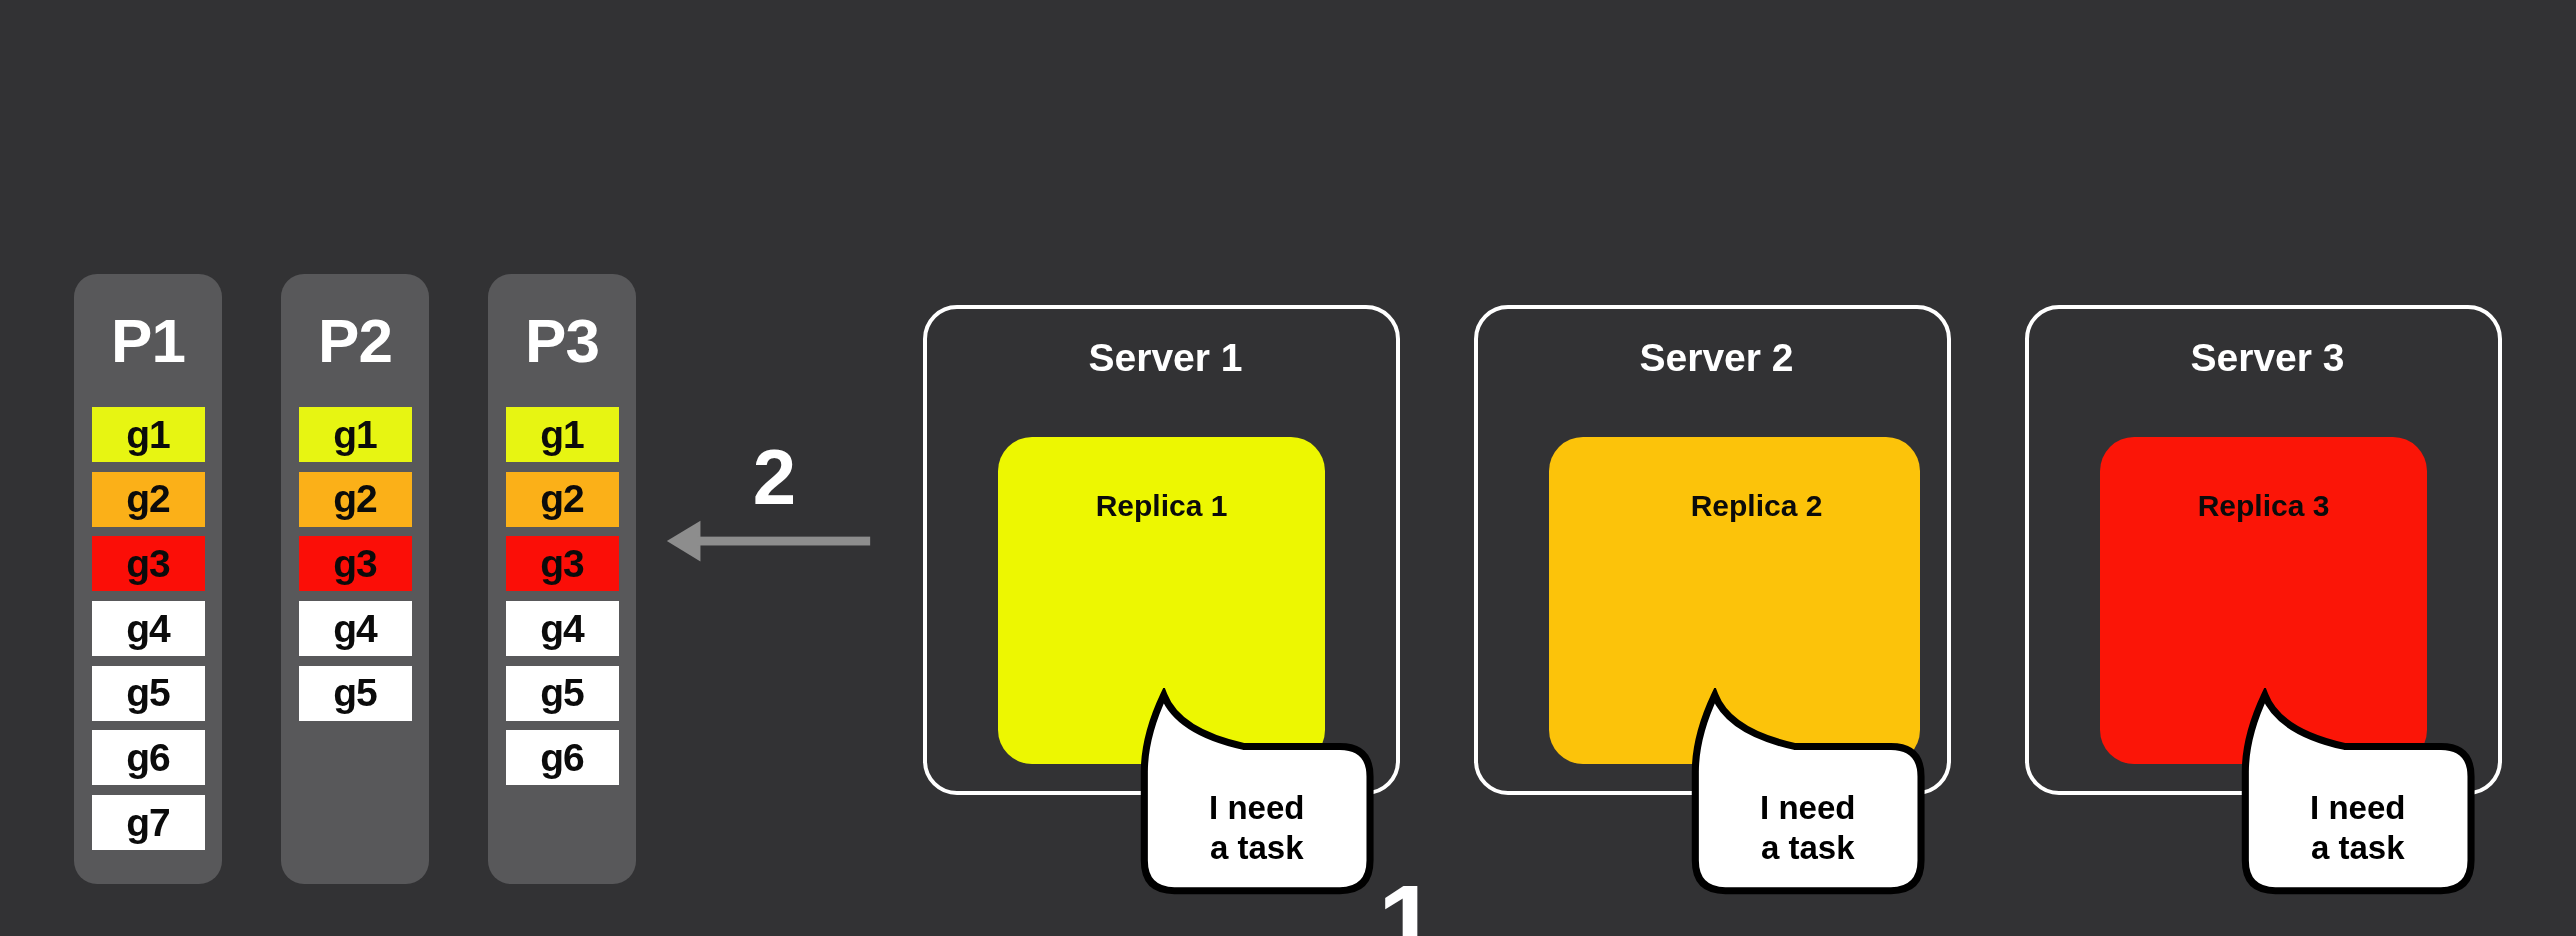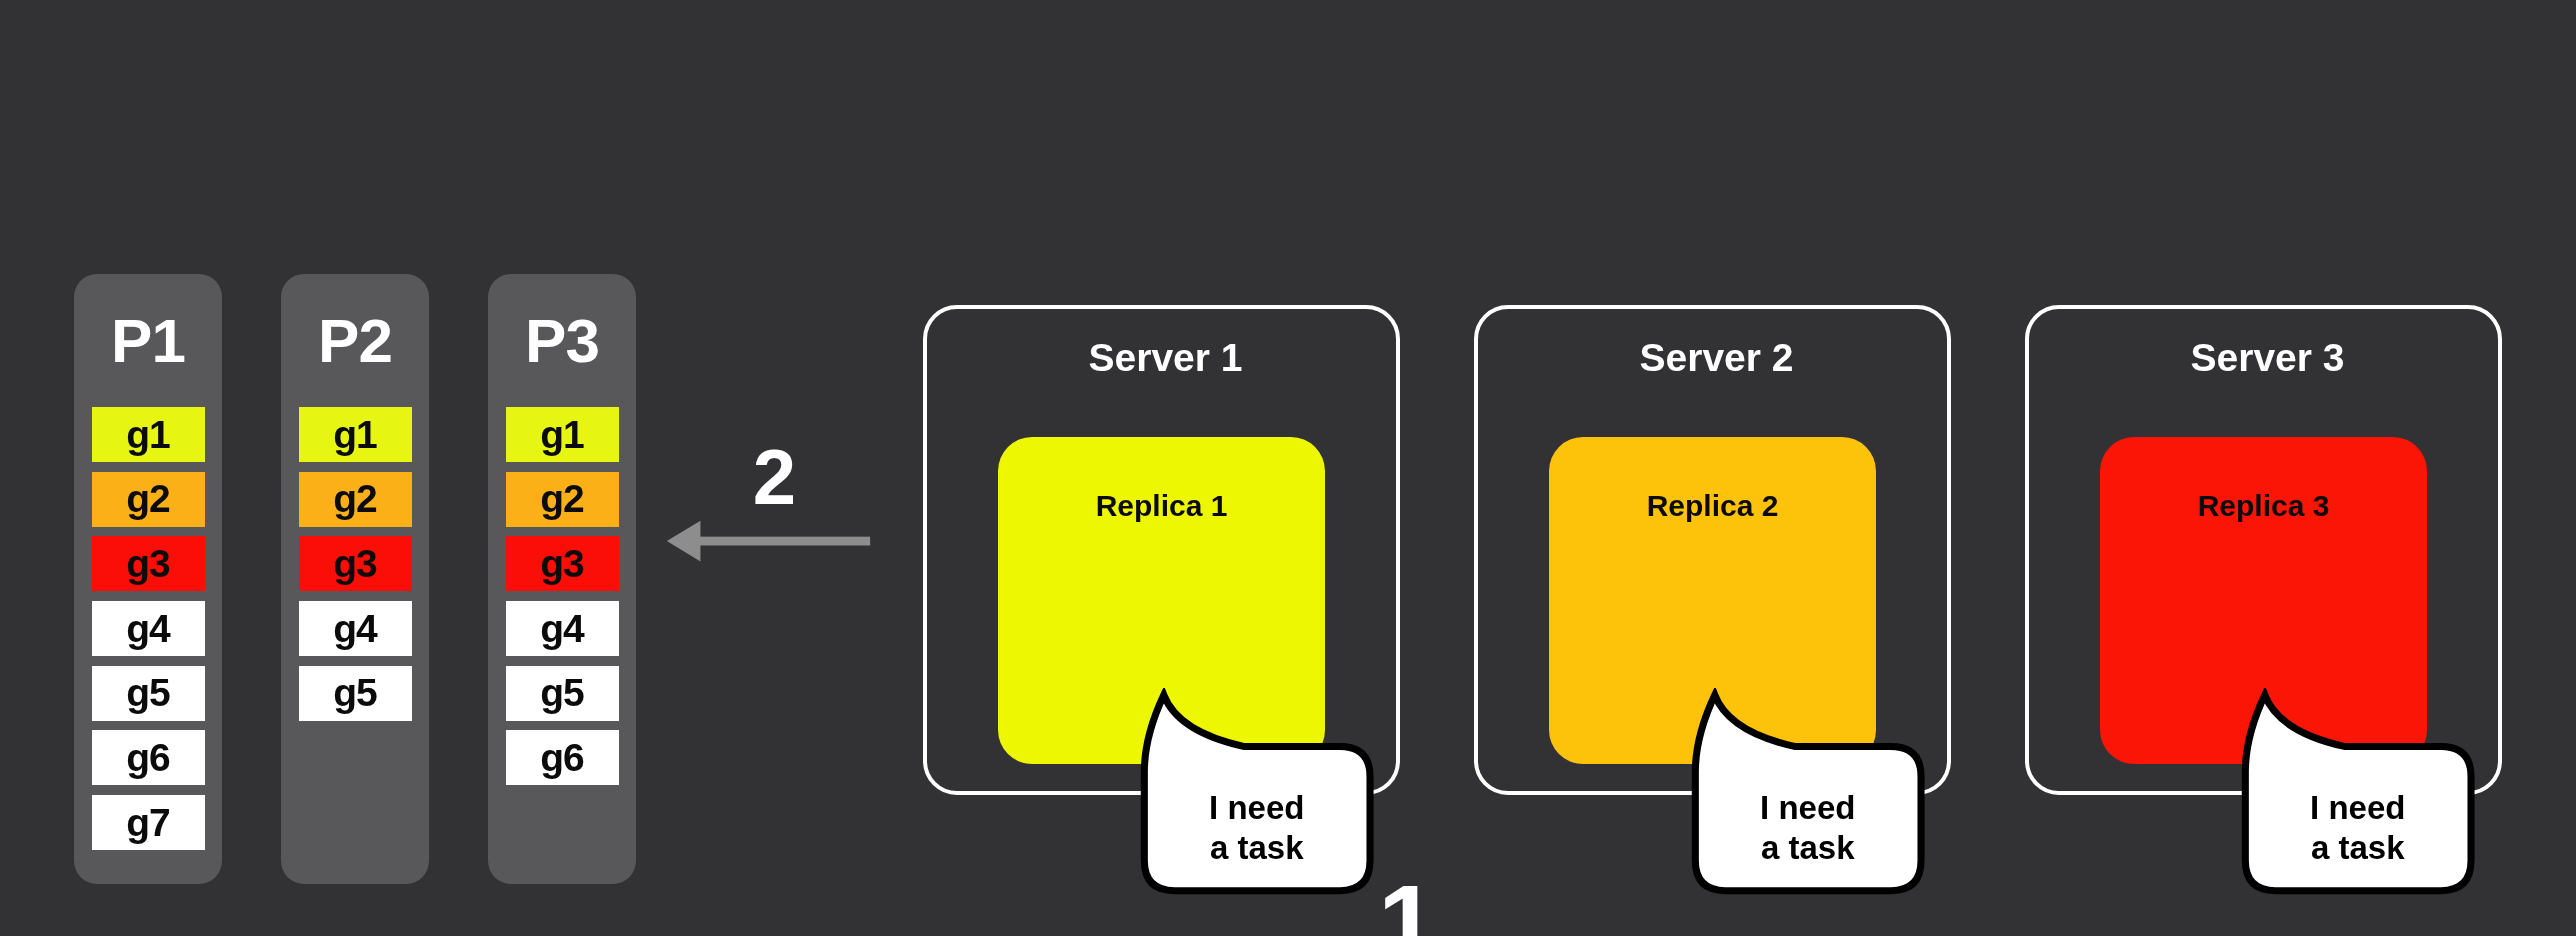--- a/index.html
+++ b/index.html
@@ -101,21 +101,21 @@
 
   <div class="server" style="left:923px">
     <div class="server-label">Server 1</div>
     <div class="replica" style="background: rgb(237, 247, 1);">
       <div class="replica-label">Replica 1</div>
     </div>
   </div>
 
   <div class="server" style="left:1474px">
     <div class="server-label">Server 2</div>
-    <div class="replica" style="background: rgb(252, 195, 10);">
+    <div class="replica" style="background: rgb(252, 195, 10); padding-left: 44px;">
       <div class="replica-label">Replica 2</div>
     </div>
   </div>
 
   <div class="server" style="left:2025px">
     <div class="server-label">Server 3</div>
     <div class="replica" style="background: rgb(251, 21, 7);">
       <div class="replica-label">Replica 3</div>
     </div>
   </div>

